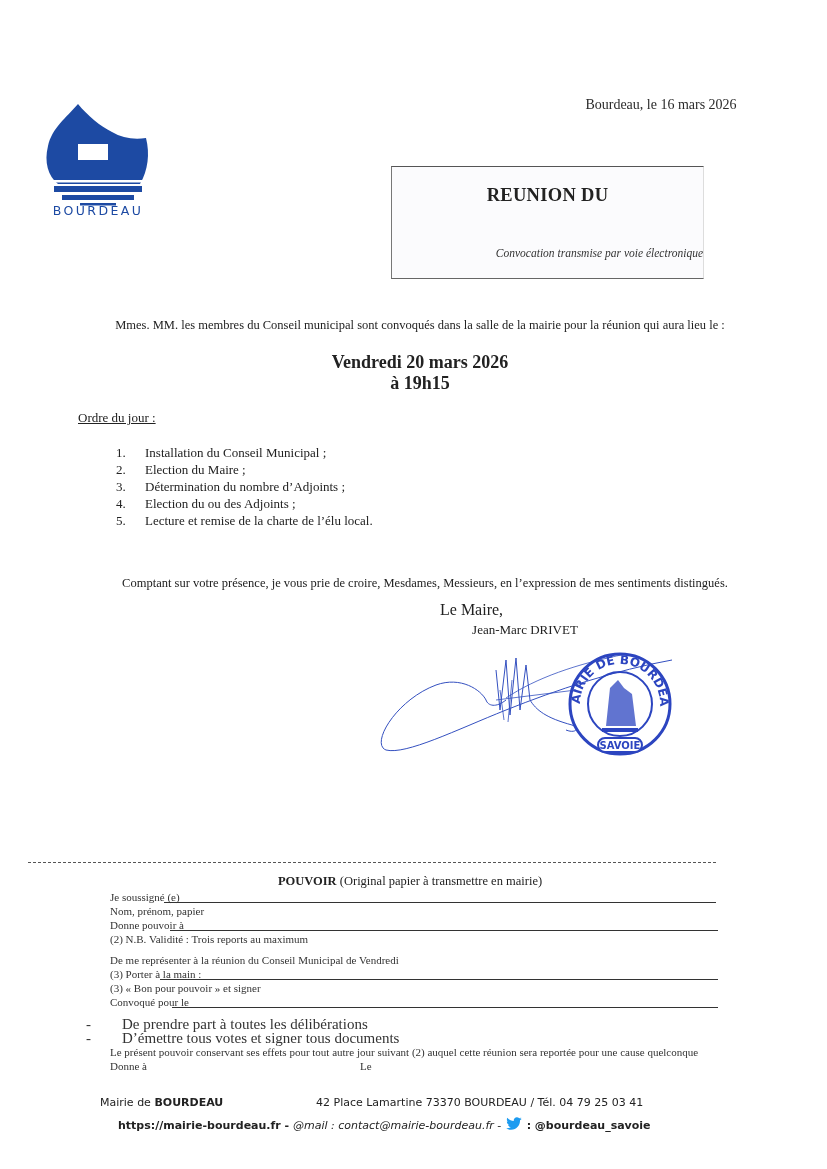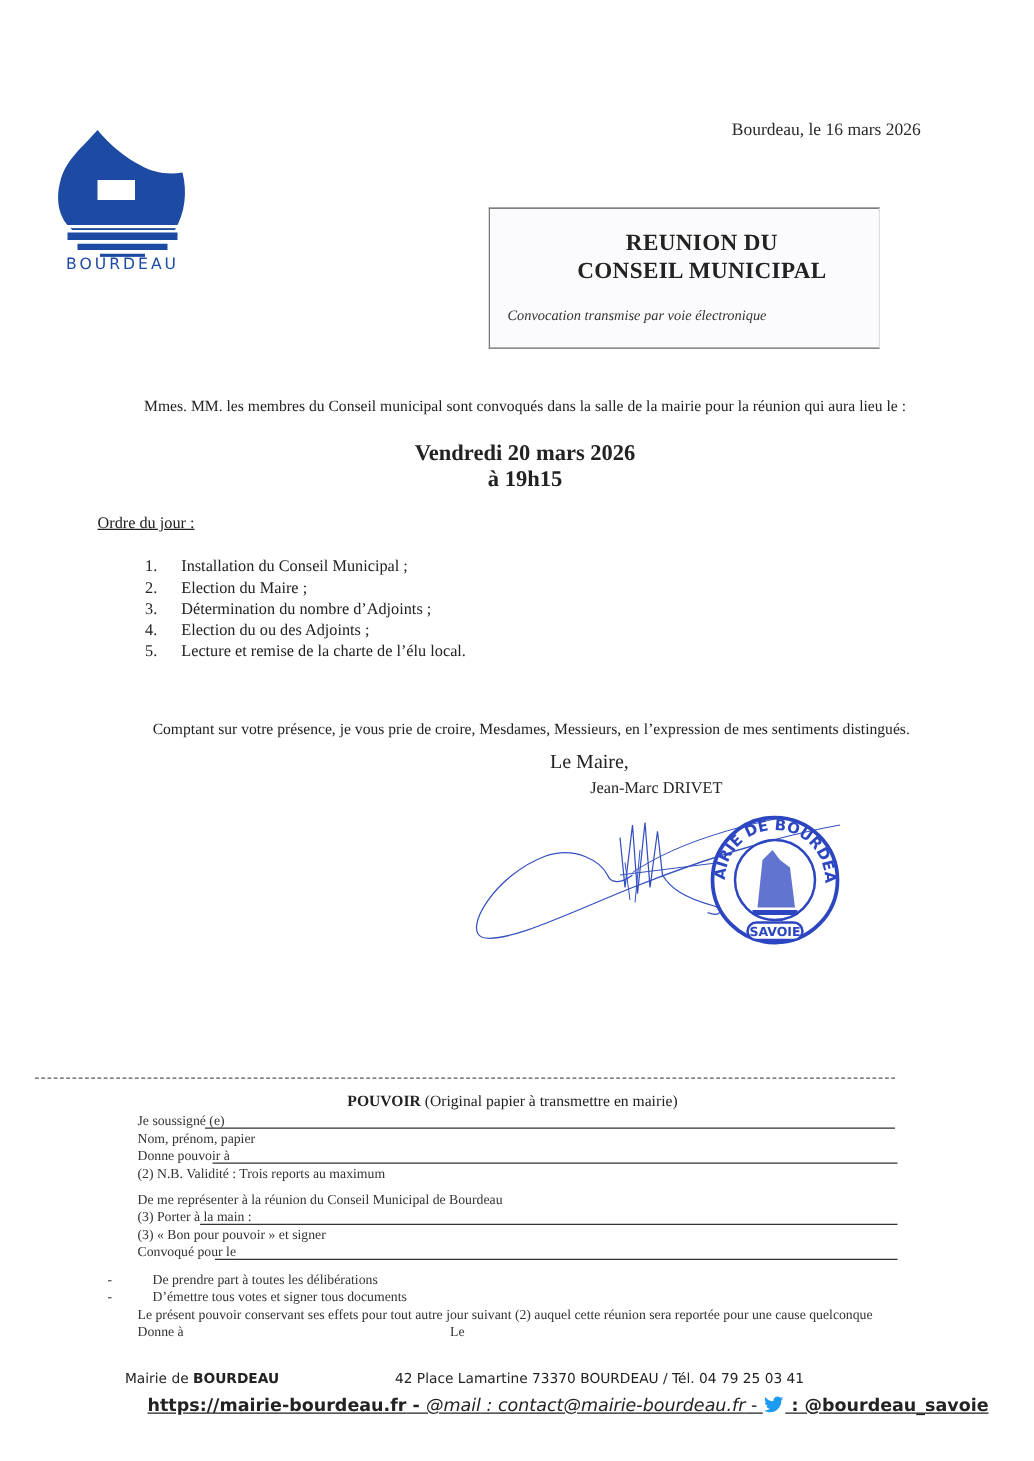--- a/index.html
+++ b/index.html
@@ -7,25 +7,25 @@
   .abs { position:absolute; }
 
   
   #logo { left:44px; top:98px; width:108px; height:122px; }
   #logo-text { left:40px; top:203px; width:116px; text-align:center; font-family:"DejaVu Sans", sans-serif; font-size:12.5px; letter-spacing:2.4px; color:#1d4aa3; }
 
   
   #date-line { left:560px; top:97px; width:202px; text-align:center; font-size:14px; color:#2a2a2a; }
 
   
-  #title-box { left:391px; top:166px; width:313px; height:113px; background:#fbfbfd; border-top:1.5px solid #555; border-left:1px solid #777; border-bottom:1.5px solid #666; border-right:1px solid #ddd; box-sizing:border-box;padding-left:14px; }
+  #title-box { left:391px; top:166px; width:313px; height:113px; background:#fbfbfd; border-top:1.5px solid #555; border-left:1px solid #777; border-bottom:1.5px solid #666; border-right:1px solid #ddd; box-sizing:border-box; }
   #title-l1, #title-l2 { width:100%; text-align:center; font-weight:bold; font-size:18.5px; letter-spacing:0.3px; color:#222; }
   #title-l1 { position:absolute; top:18px; }
   #title-l2 { position:absolute; top:40px; }
-  #title-sub { position:absolute; top:80px; width:100%; text-align:left; font-style:italic; font-size:11.5px; color:#333; }
+  #title-sub { position:absolute; top:80px; width:100%; text-align:right; font-style:italic; font-size:11.5px; color:#333; }
 
   
   #intro { left:70px; top:318px; width:700px; text-align:center; font-size:12.5px; color:#222; }
   #meeting-date { left:250px; top:352px; width:340px; text-align:center; font-weight:bold; font-size:18px; color:#222; }
   #meeting-time { left:250px; top:373px; width:340px; text-align:center; font-weight:bold; font-size:18px; color:#222; }
 
   #agenda-heading { left:78px; top:410px; font-weight:normal; font-size:13px; text-decoration:underline; color:#222; }
   #agenda { left:116px; top:444px; margin:0; padding:0; list-style:none; font-size:13px; color:#222; }
   #agenda li { height:17px; line-height:17px; display:flex; }
   #agenda .num { width:29px; }
@@ -37,27 +37,27 @@
   #signature { left:376px; top:640px; width:300px; height:128px; }
   #stamp { left:566px; top:650px; width:108px; height:108px; }
 
   
   #dashed-sep { left:28px; top:862px; width:688px; border-top:1.5px dashed #555; }
   #pouvoir-title { left:90px; top:874px; width:640px; text-align:center; font-size:12.5px; color:#222; }
   #pouvoir-title b { font-weight:bold; }
   .form-line { position:absolute; left:86px; font-size:11px; color:#333; height:14px; line-height:14px; white-space:nowrap;margin-left:24px; }
   .fill { position:absolute; border-bottom:1px solid #333; height:0; }
 
-  .bullet-row { position:absolute; left:86px; font-size:11px; color:#333; height:14px; line-height:14px; white-space:nowrap; }
+  .bullet-row { position:absolute; left:86px; font-size:15px; color:#333; height:14px; line-height:14px; white-space:nowrap; }
   .bullet-row .dash { display:inline-block; width:36px; }
 
   
   #footer-l1 { left:100px; top:1096px; width:580px; font-family:"DejaVu Sans", sans-serif; font-size:11px; color:#222; white-space:nowrap; }
   #footer-l1 .addr { position:absolute; left:216px; }
-  #footer-l2 { left:118px; top:1117px; width:560px; font-family:"DejaVu Sans", sans-serif; font-size:14px; color:#222; white-space:nowrap;text-decoration:underline; }
+  #footer-l2 { left:118px; top:1117px; width:560px; font-family:"DejaVu Sans", sans-serif; font-size:11px; color:#222; white-space:nowrap; }
   .bold { font-weight:bold; }
   .ital { font-style:italic; }
   #twitter-icon { display:inline-block; width:18px; height:14px; vertical-align:-2px; }
 </style>
 </head>
 <body>
 
 <svg id="logo" class="abs" viewBox="0 0 108 122">
   <path d="M34 6 C22 20 8 30 4 48 C0 64 4 78 14 86 L96 86 C104 72 106 56 102 40 C90 42 78 40 68 34 C56 28 44 18 34 6 Z" fill="#1d4aa3"></path>
   <rect x="34" y="46" width="30" height="16" fill="#ffffff"></rect>
@@ -65,21 +65,20 @@
   <rect x="10" y="88" width="88" height="6" fill="#1d4aa3"></rect>
   <rect x="18" y="97" width="72" height="5" fill="#1d4aa3"></rect>
   <rect x="36" y="105" width="36" height="2.5" fill="#1d4aa3"></rect>
 </svg>
 <div id="logo-text" class="abs">BOURDEAU</div>
 
 <div id="date-line" class="abs">Bourdeau, le 16 mars 2026</div>
 
 <div id="title-box" class="abs">
   <div id="title-l1">REUNION DU</div>
-  <div id="title-l2">CONSEIL MUNICIPAL</div>
   <div id="title-sub">Convocation transmise par voie électronique</div>
 </div>
 
 <div id="intro" class="abs">Mmes. MM. les membres du Conseil municipal sont convoqués dans la salle de la mairie pour la réunion qui aura lieu le :</div>
 <div id="meeting-date" class="abs">Vendredi 20 mars 2026</div>
 <div id="meeting-time" class="abs">à 19h15</div>
 
 <div id="agenda-heading" class="abs">Ordre du jour :</div>
 <ol id="agenda" class="abs">
   <li>
@@ -131,21 +130,21 @@
 <div id="dashed-sep" class="abs"></div>
 <div id="pouvoir-title" class="abs"><b>POUVOIR</b><span> (Original papier à transmettre en mairie)</span></div>
 
 <div class="form-line" style="top:890px;">Je soussigné (e)</div>
 <div class="fill" style="left:164px; top:902px; width:552px;"></div>
 <div class="form-line" style="top:904px;">Nom, prénom, papier</div>
 <div class="form-line" style="top:918px;">Donne pouvoir à</div>
 <div class="fill" style="left:170px; top:930px; width:548px;"></div>
 <div class="form-line" style="top:932px;">(2) N.B. Validité : Trois reports au maximum</div>
 
-<div class="form-line" style="top:953px;">De me représenter à la réunion du Conseil Municipal de Bourdeau</div>
+<div class="form-line" style="top:953px;">De me représenter à la réunion du Conseil Municipal de Vendredi</div>
 <div class="form-line" style="top:967px;">(3) Porter à la main :</div>
 <div class="fill" style="left:160px; top:979px; width:558px;"></div>
 <div class="form-line" style="top:981px;">(3) « Bon pour pouvoir » et signer</div>
 <div class="form-line" style="top:995px;">Convoqué pour le</div>
 <div class="fill" style="left:172px; top:1007px; width:546px;"></div>
 
 <div class="bullet-row" style="top:1017px;"><span class="dash">-</span><span>De prendre part à toutes les délibérations</span></div>
 <div class="bullet-row" style="top:1031px;"><span class="dash">-</span><span>D’émettre tous votes et signer tous documents</span></div>
 <div class="form-line" style="top:1045px;">Le présent pouvoir conservant ses effets pour tout autre jour suivant (2) auquel cette réunion sera reportée pour une cause quelconque</div>
 <div class="form-line" style="top:1059px;">Donne à</div>

